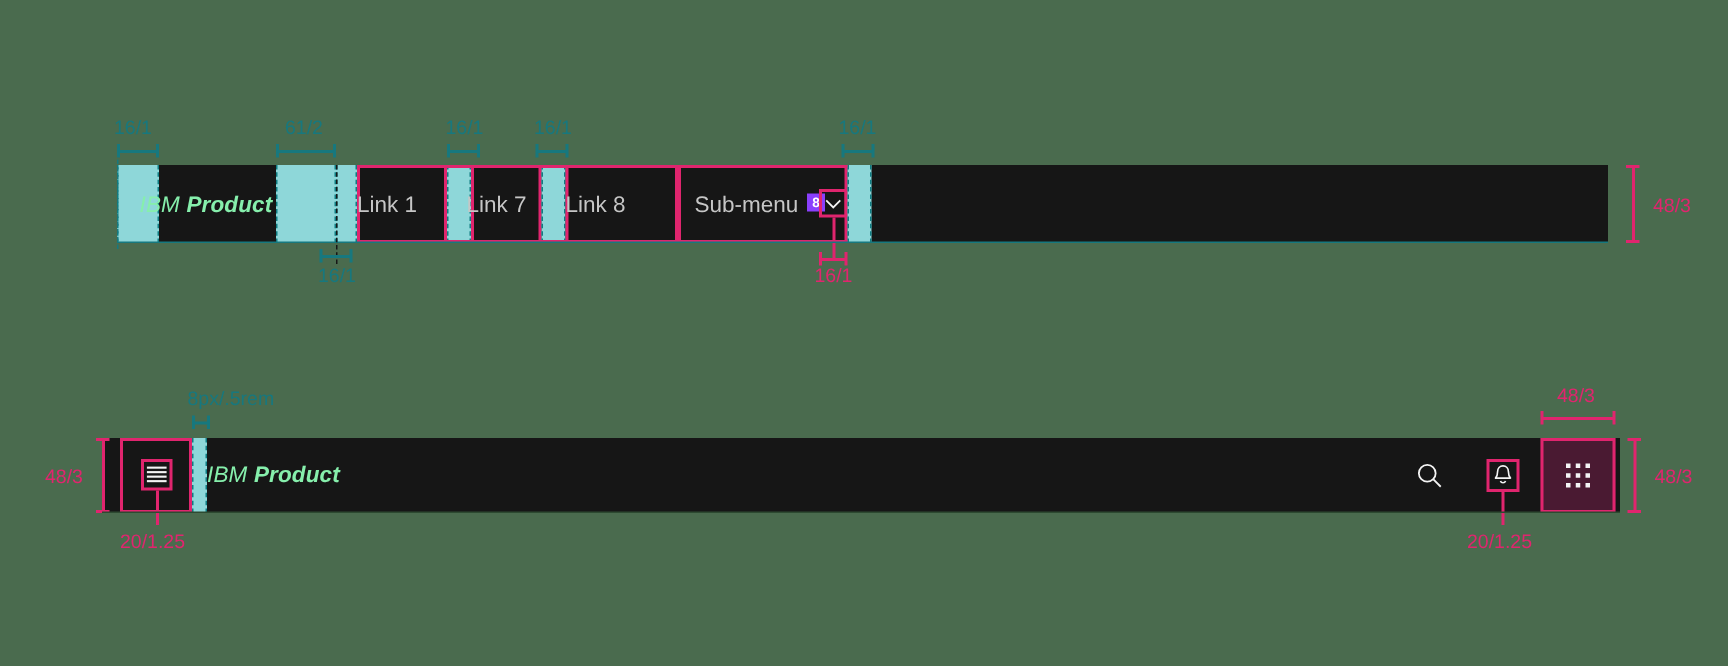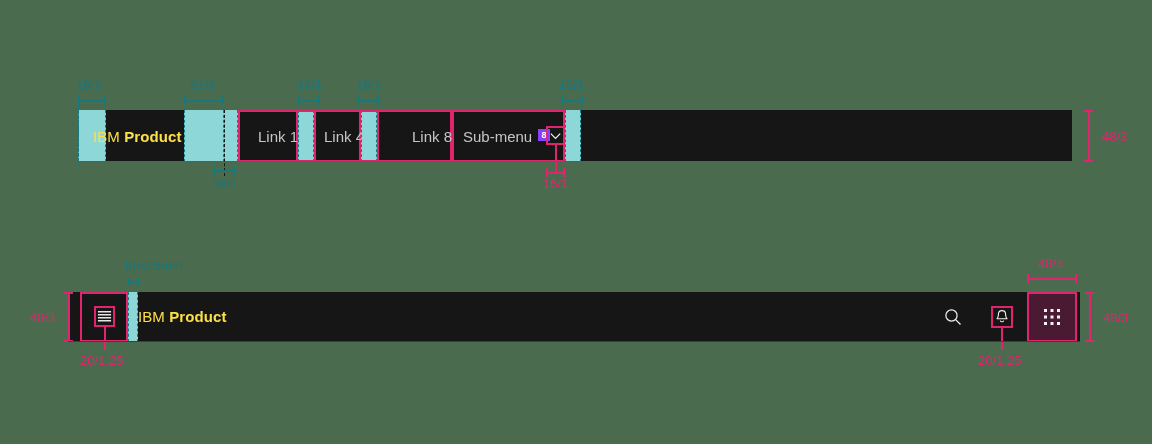--- a/index.html
+++ b/index.html
@@ -23,34 +23,35 @@
     position:absolute;
     background:#8ed7d9;
     border-left:1px dashed #0f7d82;
     border-right:1px dashed #0f7d82;
     box-sizing:border-box;
   }
 
   
   .brandtxt{
     position:absolute;
-    color:#fde047;
+    color:#86efac;
     font-size:15px;
     line-height:1;
     white-space:nowrap;
     letter-spacing:.1px;
+    font-style:italic;
   }
   .brandtxt b{font-weight:700;}
   .linktxt{
     position:absolute;
     color:#c6c6c6;
     font-size:15px;
     line-height:1;
     white-space:nowrap;
-    text-align:right;
+    text-align:left;
   }
 
   
   .pinkbox{
     position:absolute;
     border:2px solid #e0256e;
     box-sizing:border-box;
     background:transparent;
   }
   .pinkline{position:absolute;background:#e0256e;}
@@ -112,21 +113,21 @@
   <div class="spacer" style="left:184px;top:110px;width:40px;height:52px;"></div>
 
   <div class="spacer" style="left:224px;top:110px;width:14px;height:52px;"></div>
 
   <div class="pinkbox" style="left:238px;top:110px;width:60px;height:52px;"></div>
   <div class="linktxt" style="left:238px;top:129px;width:60px;">Link 1</div>
 
   <div class="spacer" style="left:298px;top:110px;width:16px;height:52px;"></div>
 
   <div class="pinkbox" style="left:314px;top:110px;width:47px;height:52px;"></div>
-  <div class="linktxt" style="left:311px;top:129px;width:53px;">Link 4</div>
+  <div class="linktxt" style="left:311px;top:129px;width:53px;">Link 7</div>
 
   <div class="spacer" style="left:361px;top:110px;width:16px;height:52px;"></div>
 
   <div class="pinkbox" style="left:377px;top:110px;width:75px;height:52px;"></div>
   <div class="linktxt" style="left:377px;top:129px;width:75px;">Link 8</div>
 
   <div class="pinkbox" style="left:452px;top:110px;width:113px;height:52px;"></div>
   <div class="linktxt" style="left:463px;top:129px;width:80px;text-align:left;">Sub-menu</div>
   <div class="badge" style="left:538px;top:129px;">8</div>
 

